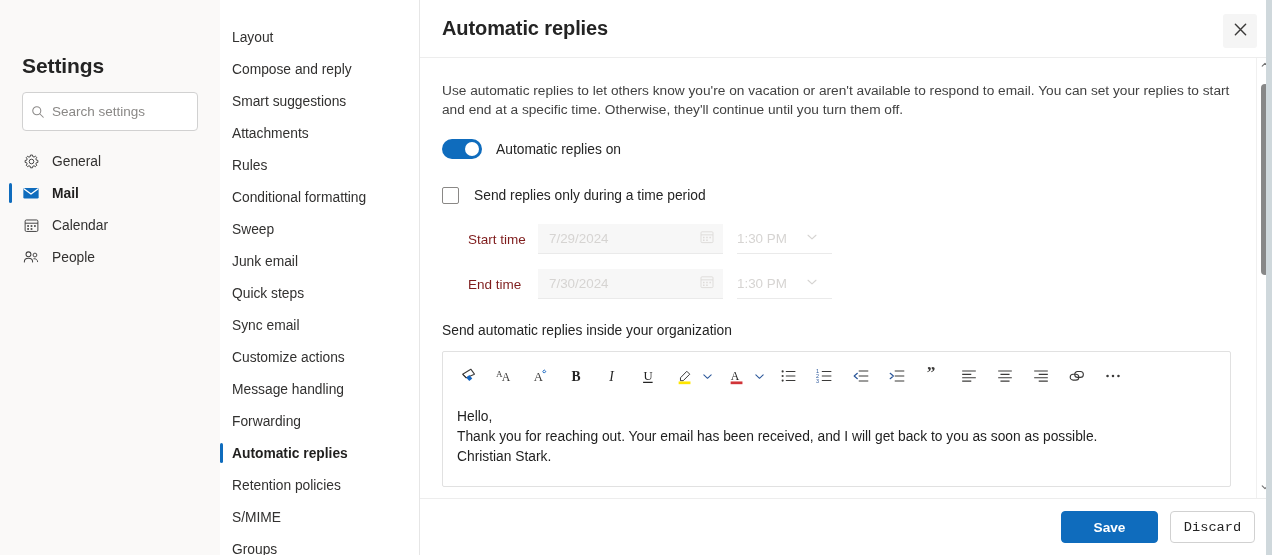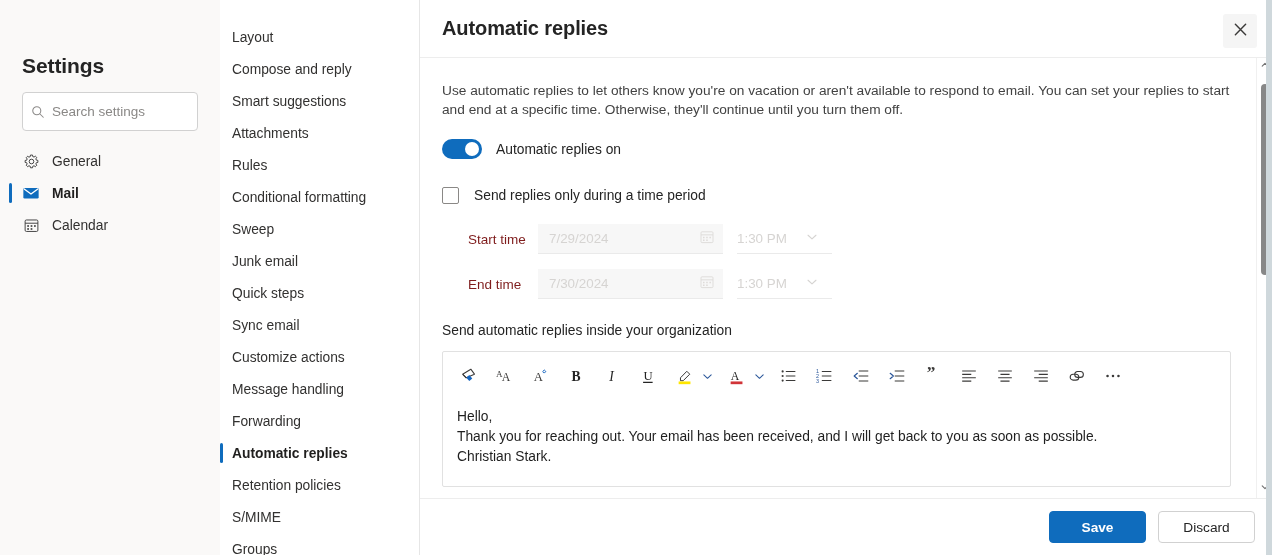--- a/index.html
+++ b/index.html
@@ -322,25 +322,26 @@
     cursor: pointer;
   }
   .btn-primary {
     width: 97px;
     background: #0f6cbd;
     color: #ffffff;
     border: 1px solid #0f6cbd;
     font-weight: 700;
   }
   .btn-secondary {
-    width: 97px;
+    width: 85px;
     margin-left: 12px;
     background: #ffffff;
     color: #242424;
     border: 1px solid #d1d1d1;
+    font-family: Liberation Mono, monospace;
   }
 
   
   .scrollbar {
     position: absolute;
     right: 0; top: 58px;
     width: 16px;
     height: 440px;
     background: #ffffff;
     border-left: 1px solid #f0f0f0;
@@ -415,20 +416,31 @@
               <rect x="5" y="9.6" width="2" height="2" fill="#424242"></rect>
               <rect x="9" y="9.6" width="2" height="2" fill="#424242"></rect>
               <rect x="13" y="9.6" width="2" height="2" fill="#424242"></rect>
               <rect x="5" y="13.1" width="2" height="2" fill="#424242"></rect>
               <rect x="9" y="13.1" width="2" height="2" fill="#424242"></rect>
             </svg>
         </span>
         <span class="nav-label">Calendar</span>
       </div>
 
+      <div class="nav-item">
+        <span class="nav-icon">
+          <svg viewBox="0 0 20 20" width="18" height="18">
+              <circle cx="7.2" cy="7" r="2.7" fill="none" stroke="#424242" stroke-width="1.15"></circle>
+              <path d="M2.6 15.6c0-2.4 2-4.1 4.6-4.1s4.6 1.7 4.6 4.1" fill="none" stroke="#424242" stroke-width="1.15" stroke-linecap="round"></path>
+              <circle cx="14.4" cy="7.8" r="2.1" fill="none" stroke="#424242" stroke-width="1.05"></circle>
+              <path d="M13.2 11.9c2.2-.3 4.2 1.1 4.2 3.3" fill="none" stroke="#424242" stroke-width="1.05" stroke-linecap="round"></path>
+            </svg>
+        </span>
+        <span class="nav-label">People</span>
+      </div>
     </div>
   </div>
 
   <div class="subnav">
     <div class="subnav-item">
         <span class="subnav-label">Layout</span>
       </div>
     <div class="subnav-item">
         <span class="subnav-label">Compose and reply</span>
       </div>

